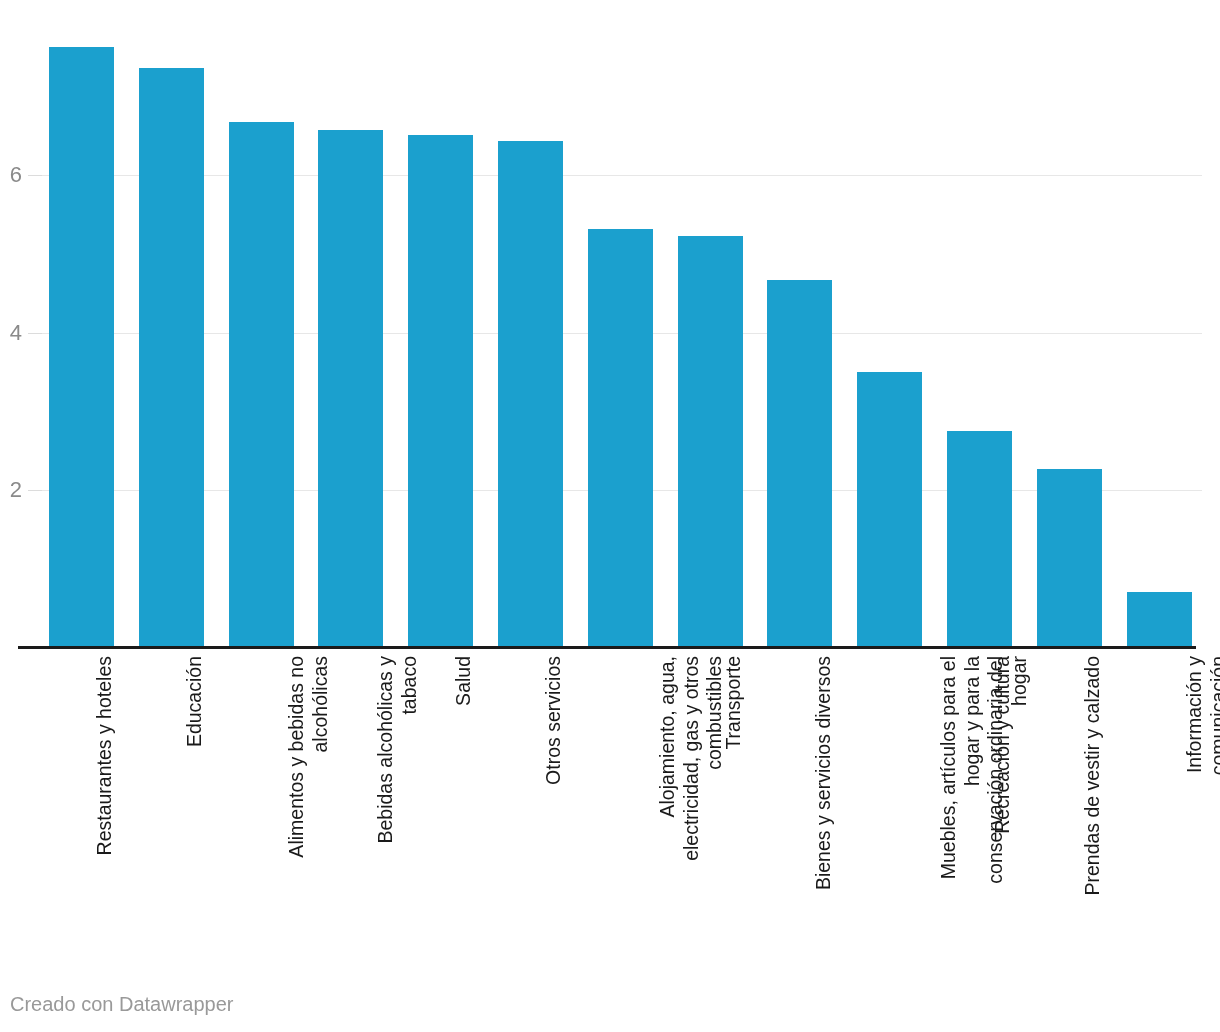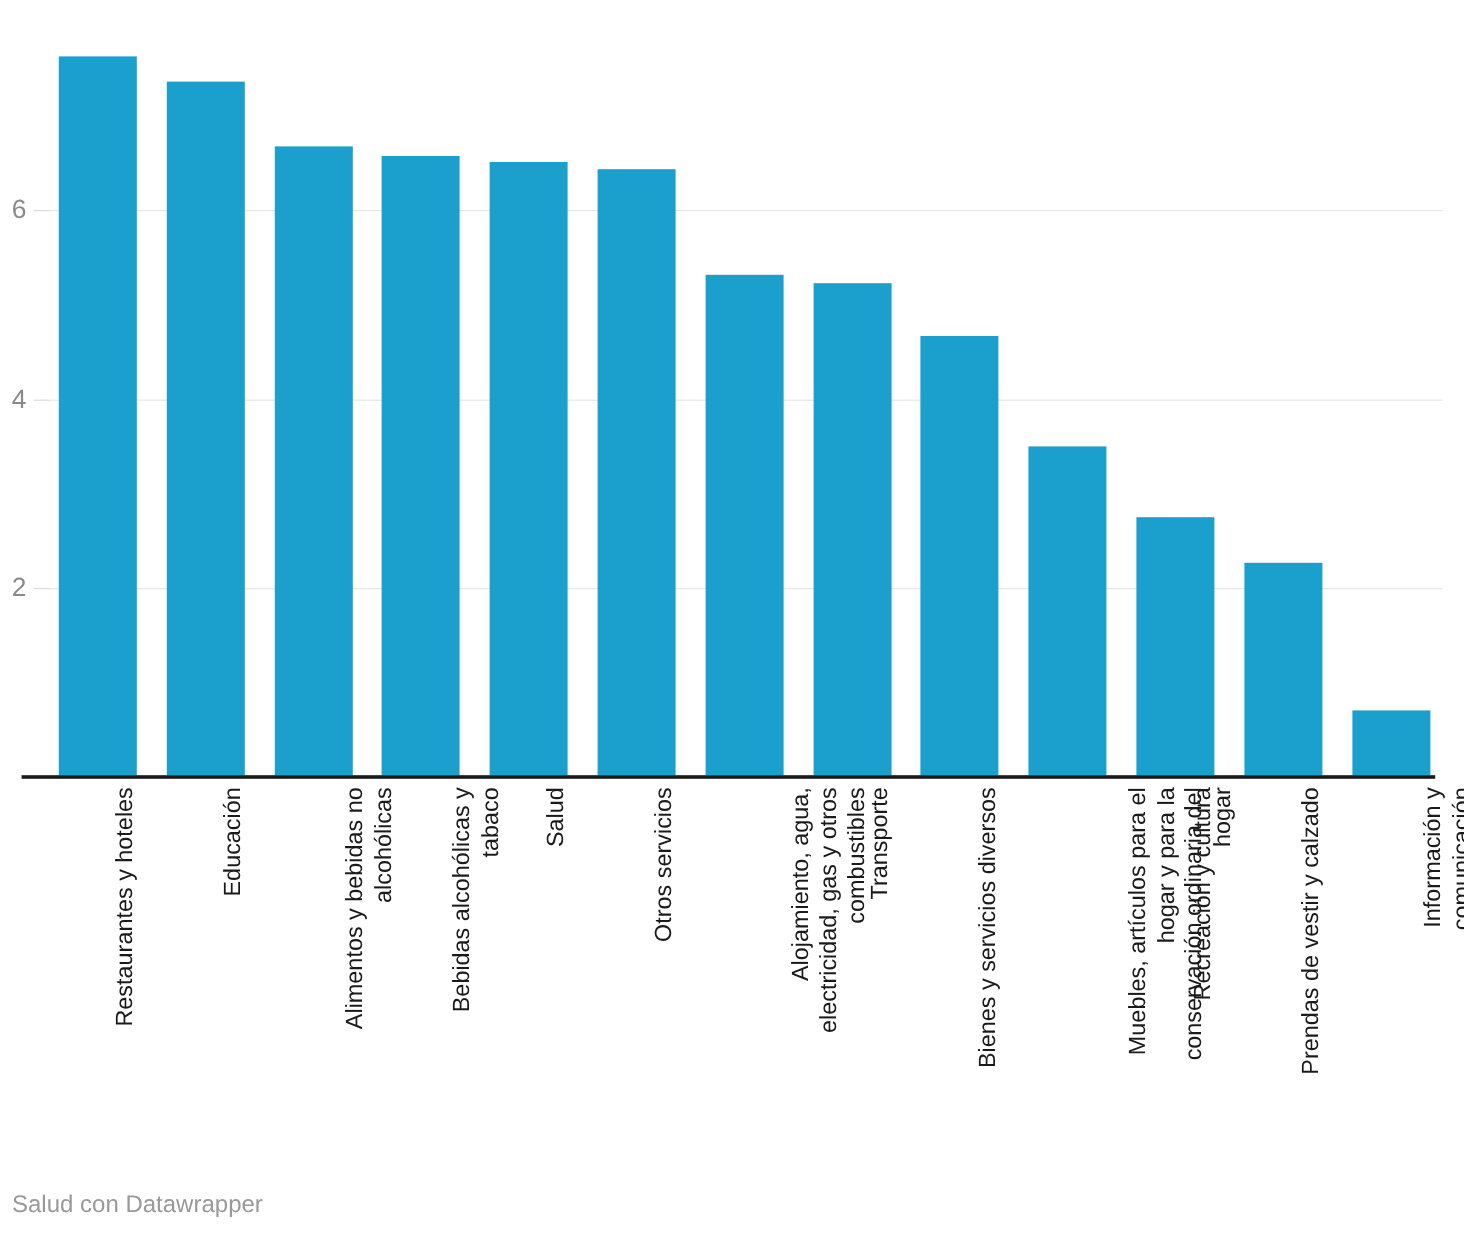--- a/index.html
+++ b/index.html
@@ -229,15 +229,15 @@
         </div>
       </div>
       <div class="cat-wrap" style="left: 1182.6px;">
         <div class="cat-inner" style="left: 0px; top: 0px; transform: rotate(-90deg) translate(-100%, 0px);">
           <span class="ln">Información y</span>
           <span class="ln">comunicación</span>
         </div>
       </div>
     </div>
 
-  <div class="footer">Salud con Datawrapper</div>
+  <div class="footer">Creado con Datawrapper</div>
 
 </div>
 
 </body></html>

